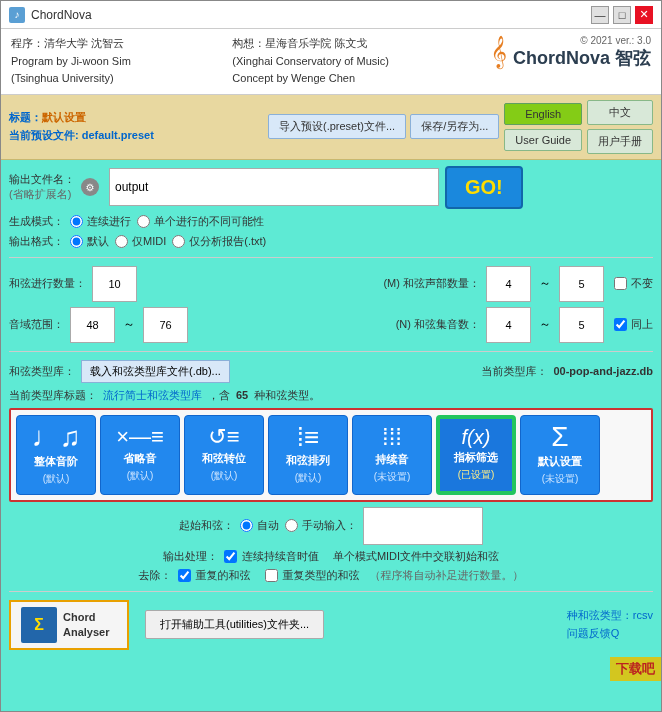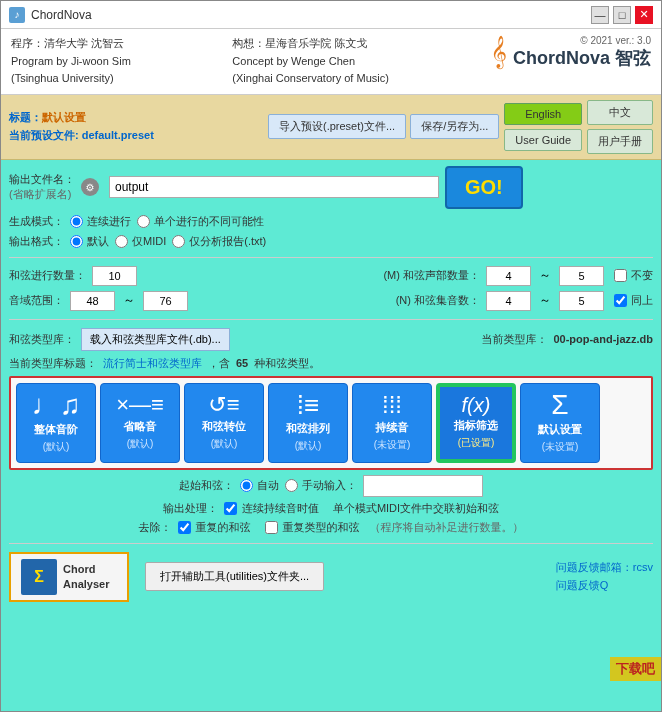--- a/index.html
+++ b/index.html
@@ -134,21 +134,21 @@
     }
 
     .row { display: flex; align-items: center; gap: 6px; }
     .label { font-size: 11px; color: #333; white-space: nowrap; }
 
     .text-input {
       border: 1px solid #aaa;
       background: #fff;
       padding: 2px 5px;
       font-size: 12px;
-      height: 22px;
+      height: 38px;
     }
 
     .radio-group { display: flex; align-items: center; gap: 4px; }
     .radio-label { font-size: 11px; color: #333; }
 
     .go-btn {
       background: #1a88dd;
       color: #ffdd00;
       border: 2px solid #1166aa;
       padding: 8px 18px;
@@ -243,21 +243,21 @@
 
     .feedback-text { font-size: 11px; color: #0066cc; line-height: 1.6; }
 
     .divider { border: none; border-top: 1px solid #ccc; margin: 3px 0; }
 
     .num-input {
       border: 1px solid #aaa;
       background: #fff;
       padding: 2px 4px;
       font-size: 11px;
-      height: 20px;
+      height: 36px;
       width: 45px;
       text-align: center;
     }
 
     .tilde { margin: 0 2px; font-size: 12px; }
 
     .gear-icon {
       width: 18px; height: 18px;
       background: #888;
       border-radius: 50%;
@@ -299,22 +299,22 @@
   </div>
 
   <div class="header-info">
     <div class="header-left">
       <div>程序：清华大学 沈智云</div>
       <div>Program by Ji-woon Sim</div>
       <div>(Tsinghua University)</div>
     </div>
     <div class="header-left">
       <div>构想：星海音乐学院 陈文戈</div>
+      <div>(Xinghai Conservatory of Music)</div>
       <div>Concept by Wenge Chen</div>
-      <div>(Xinghai Conservatory of Music)</div>
     </div>
     <div class="header-right">
       <div class="logo-area">
         <span class="logo-music">𝄞</span>
         <div>
           <div class="copyright-text">© 2021  ver.: 3.0</div>
           <div class="app-title-text">ChordNova 智弦</div>
         </div>
       </div>
     </div>
@@ -522,21 +522,21 @@
           <span>Σ</span>
         </div>
         <div class="analyser-text">
           <span>Chord</span><br>
           <span>Analyser</span>
         </div>
       </div>
       <button class="utilities-btn" style="margin-left:10px;">打开辅助工具(utilities)文件夹...</button>
       <div style="flex:1;"></div>
       <div class="feedback-text">
-        <div>问题反馈邮箱：rcsv</div>
+        <div>种和弦类型：rcsv</div>
         <div>问题反馈Q</div>
       </div>
     </div>
 
   </div>
 
   <div class="watermark">下载吧</div>
 
 </div>
 

